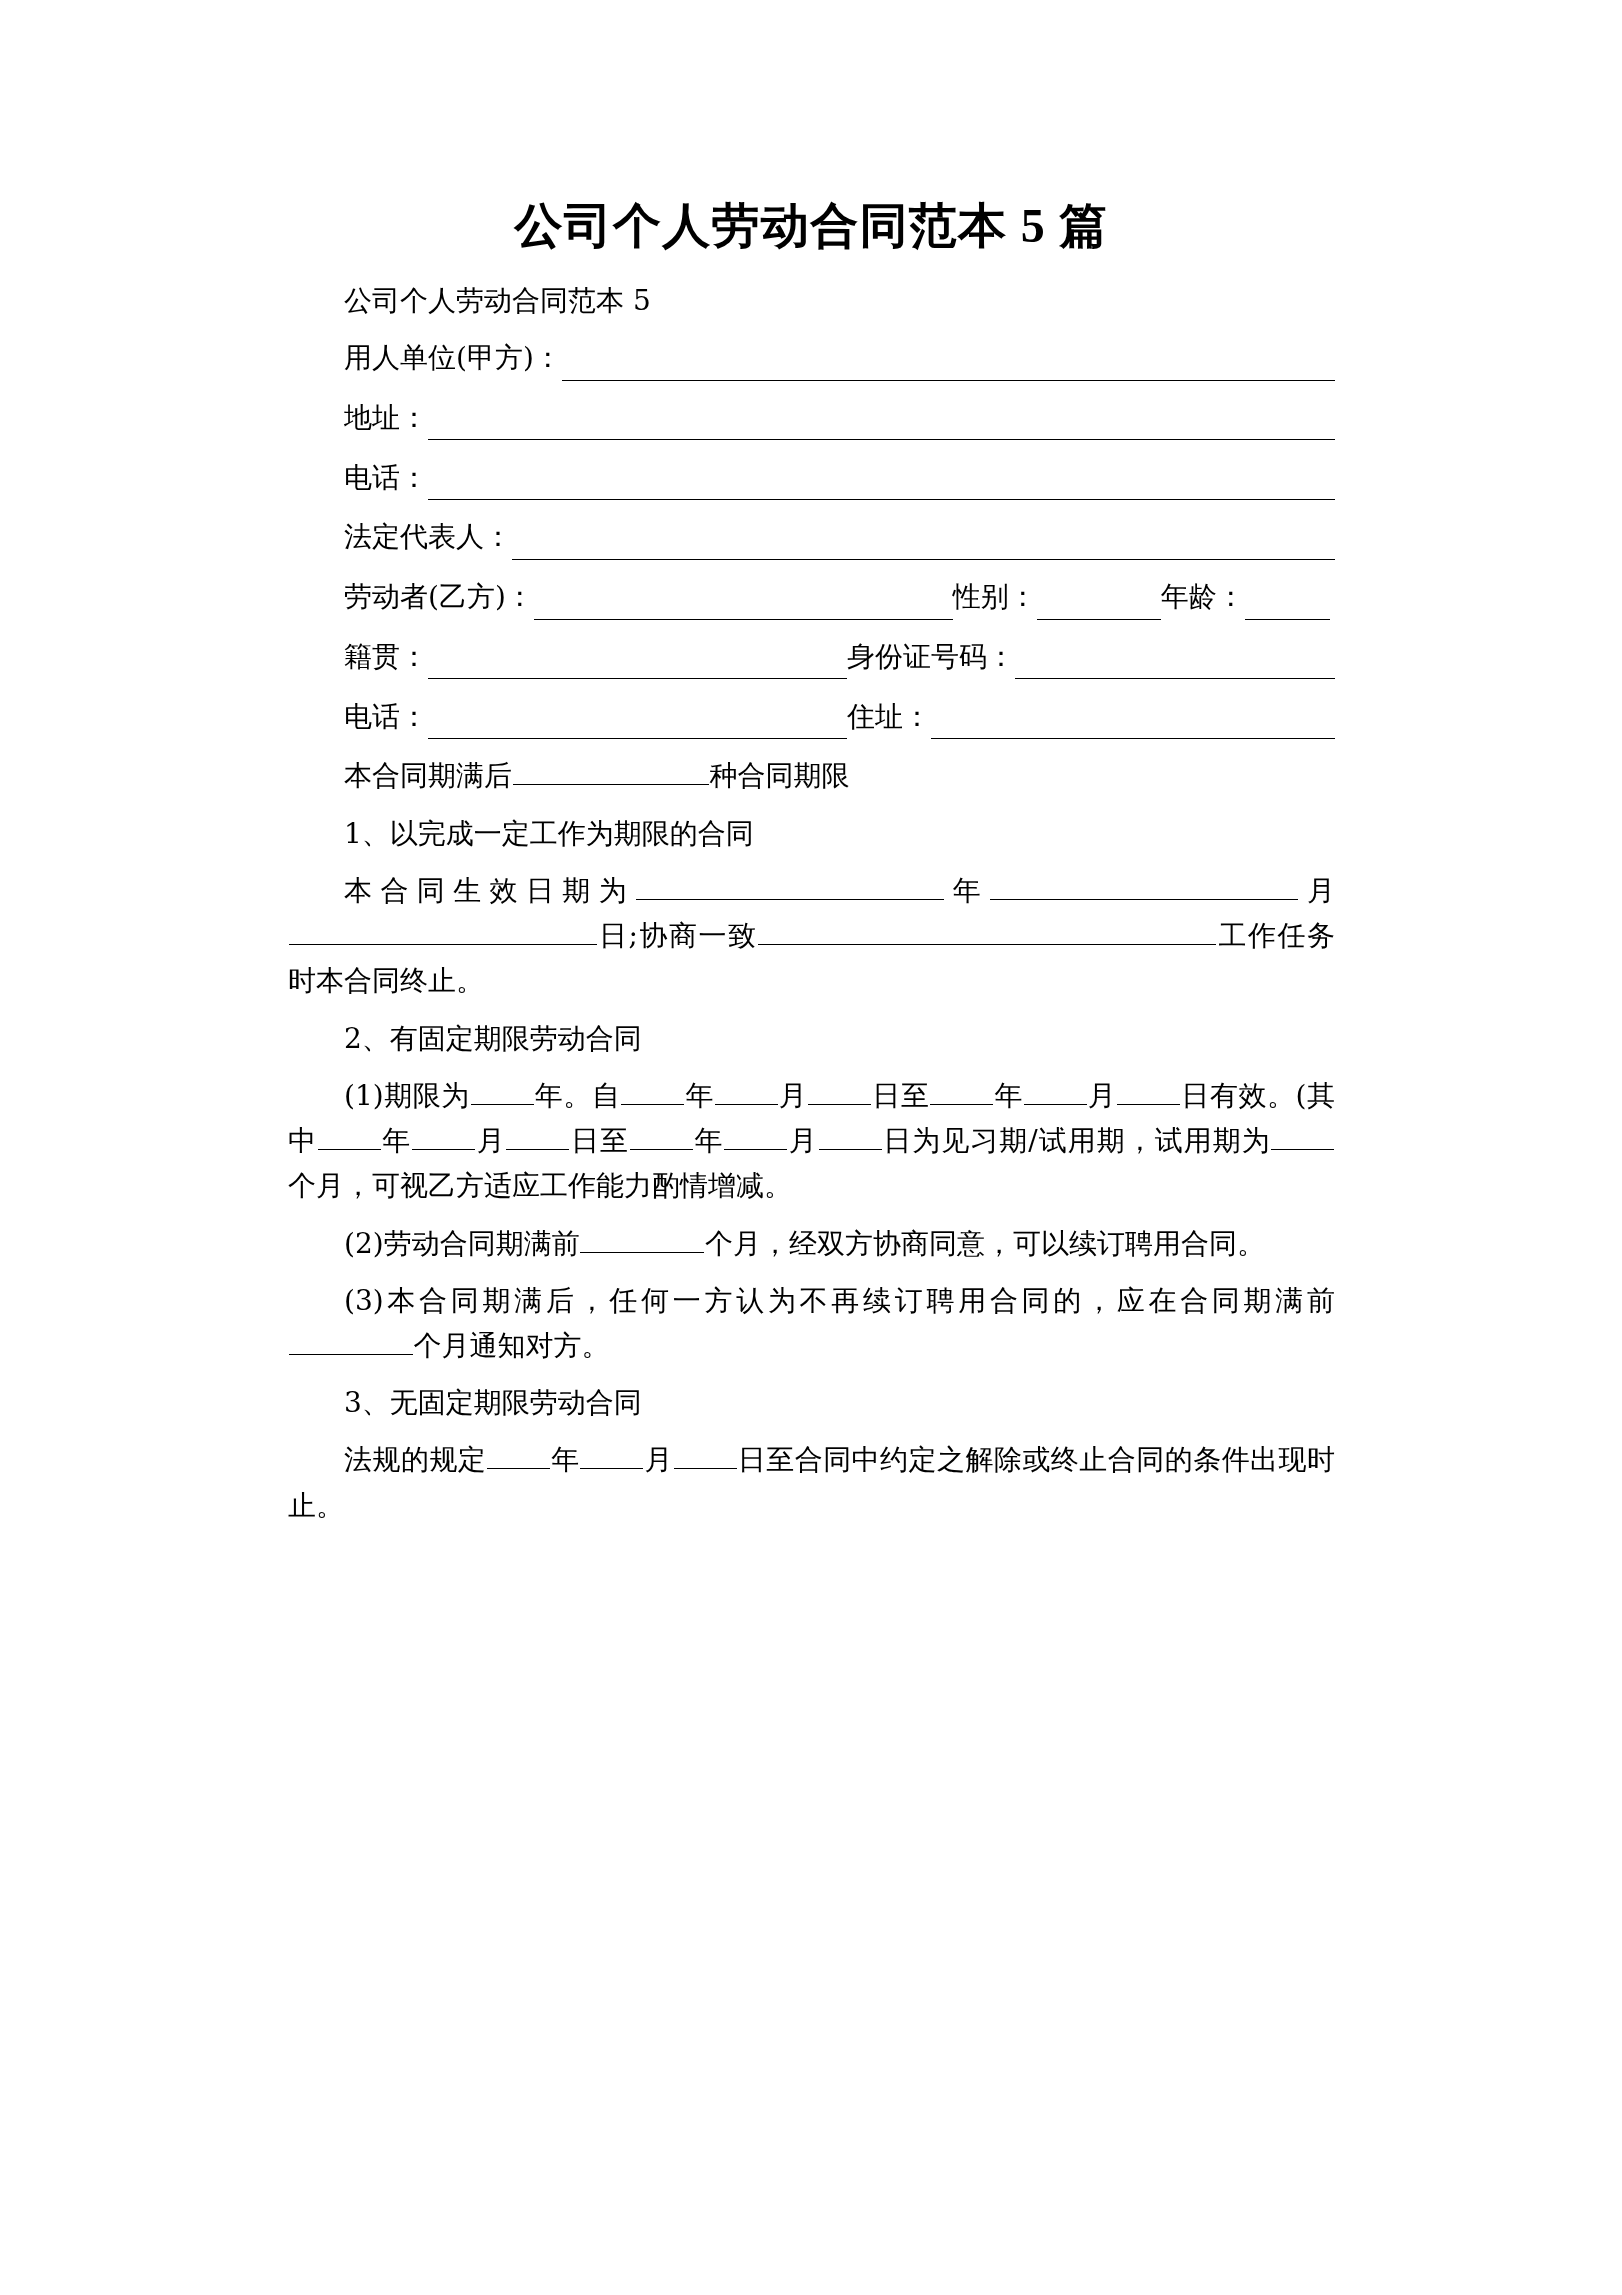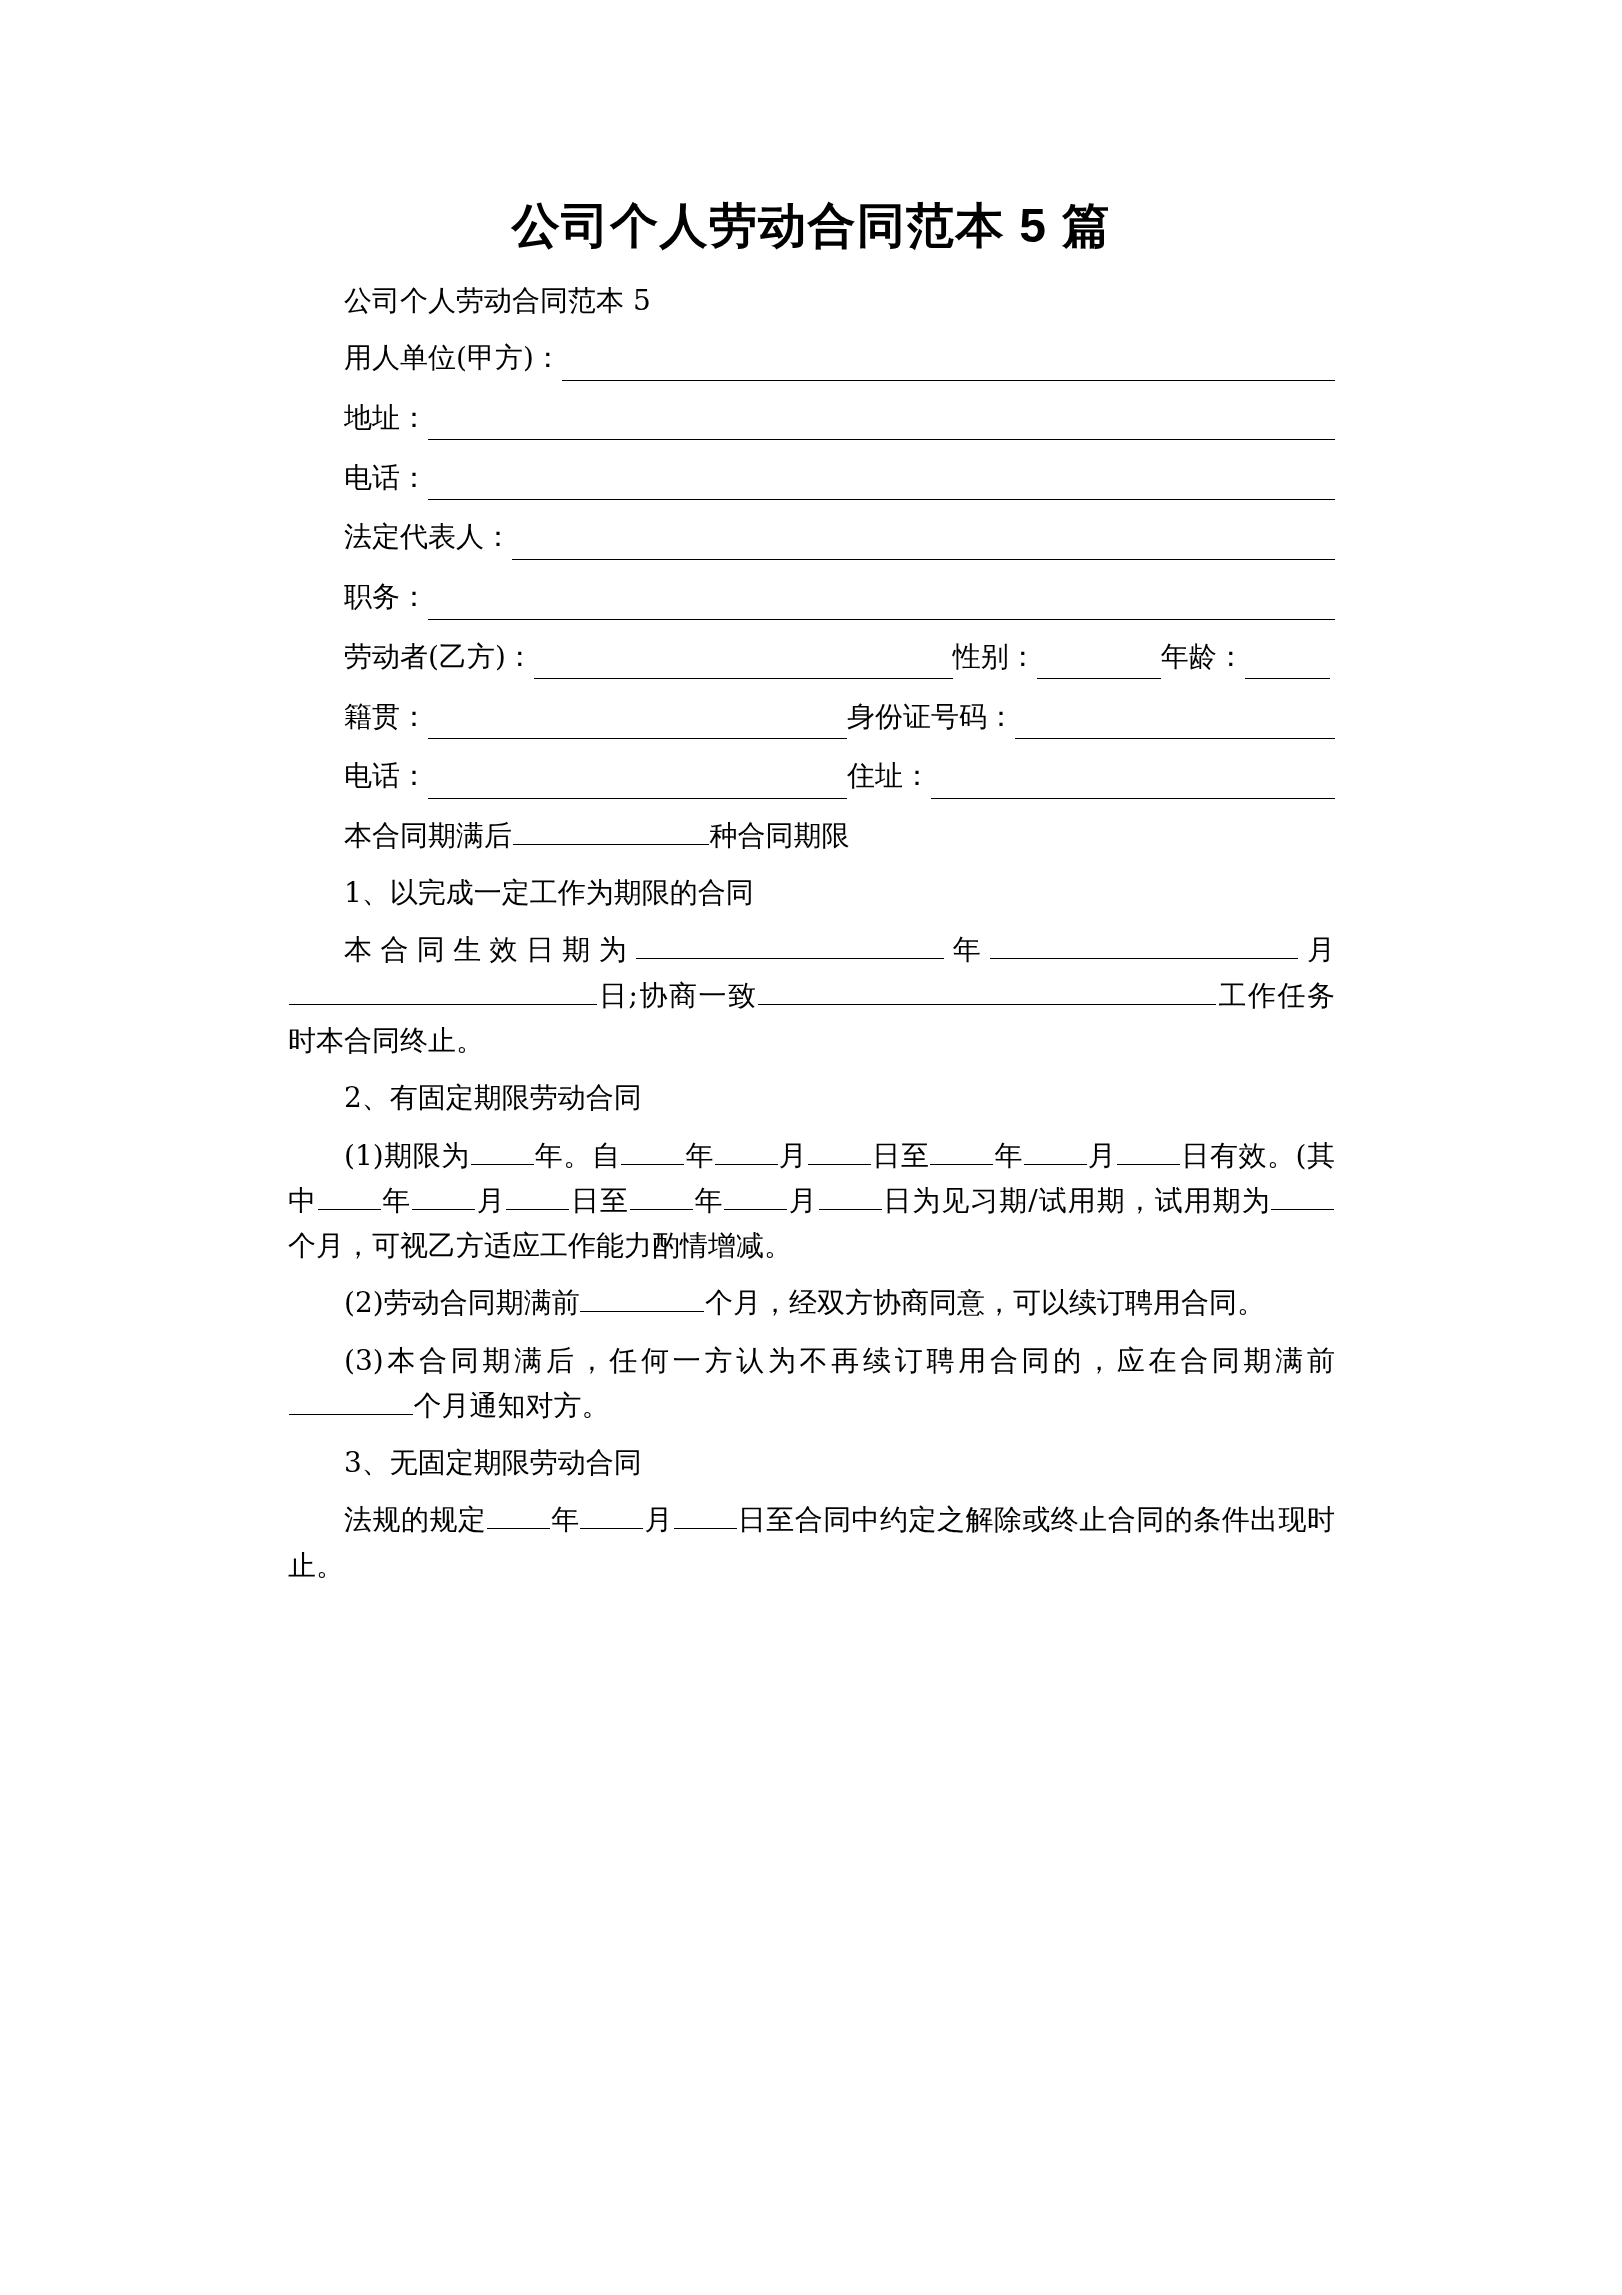--- a/index.html
+++ b/index.html
@@ -21,21 +21,21 @@
     padding: 196px 288px 0 288px;
     overflow: hidden;
   }
   .doc-title {
     font-size: 48px;
     font-weight: bold;
     text-align: center;
     letter-spacing: 1.3px;
     line-height: 1.25;
     margin: 0 0 22px 0;
-    font-family: Liberation Sans, sans-serif;
+    font-family: Liberation Serif, serif;
   }
   .body-block {
     font-size: 28px;
     line-height: 1.62;
     text-align: justify;
     text-justify: inter-ideograph;
   }
   p.para {
     margin: 0 0 11.8px 0;
   }
@@ -109,24 +109,20 @@
       <div class="form-row">
         <span class="lbl">电话：</span>
         <span class="rule"></span>
       </div>
 
       <div class="form-row">
         <span class="lbl">法定代表人：</span>
         <span class="rule"></span>
       </div>
 
-      <div class="form-row">
-        <span class="lbl">职务：</span>
-        <span class="rule"></span>
-      </div>
 
       <div class="form-row">
         <span class="lbl">劳动者(乙方)：</span>
         <span class="rule fixed-lg"></span>
         <span class="gap lbl">性别：</span>
         <span class="rule fixed-sm"></span>
         <span class="gap lbl">年龄：</span>
         <span class="rule fixed-xs"></span>
       </div>
 

